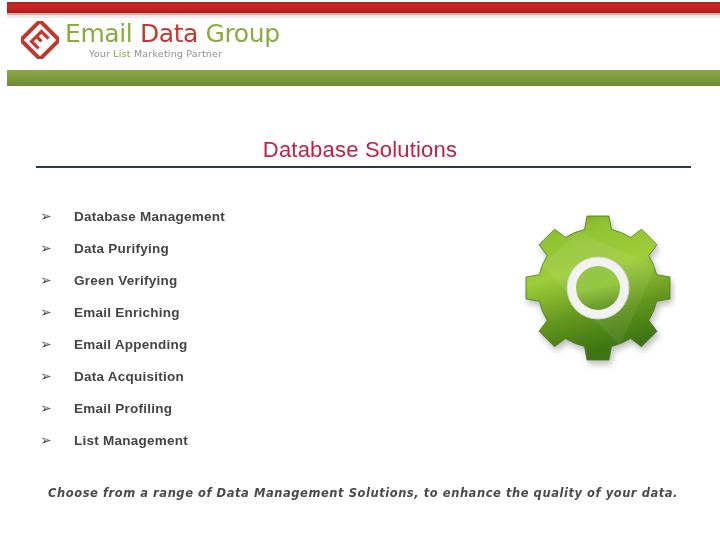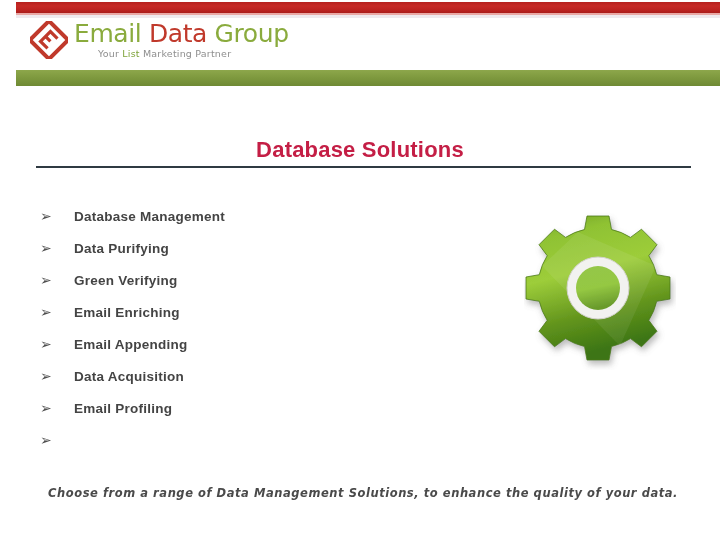--- a/index.html
+++ b/index.html
@@ -12,21 +12,21 @@
     height: 540px;
     background: #ffffff;
     font-family: "Liberation Sans", sans-serif;
     overflow: hidden;
     position: relative;
   }
 
   
   .header {
     position: absolute;
-    left: 16px;
+    left: 7px;
     top: 0;
     width: 652px;
     height: 88px;
   }
   .top-red-bar {
     position: absolute;
     left: 0;
     top: 2px;
     width: 720px;
     height: 11px;
@@ -99,21 +99,21 @@
 
   
   .page-title {
     position: absolute;
     left: 0;
     top: 137px;
     width: 720px;
     text-align: center;
     font-family: "Liberation Sans", sans-serif;
     font-size: 22px;
-    font-weight: bold;
+    font-weight: normal;
     color: #c41e45;
     letter-spacing: 0.2px;
   }
   .title-rule {
     position: absolute;
     left: 36px;
     top: 166px;
     width: 655px;
     height: 2px;
     background: #2f3a42;
@@ -243,20 +243,21 @@
     <span class="bullet-label">Data Acquisition</span>
   </div>
 
   <div class="bullet-row">
     <span class="bullet-glyph">➢</span>
     <span class="bullet-label">Email Profiling</span>
   </div>
 
   <div class="bullet-row">
     <span class="bullet-glyph">➢</span>
+    <span class="bullet-label">List Management</span>
   </div>
 
 </div>
 
 <div class="gear-wrap">
   <svg width="152" height="160" viewBox="0 0 152 160" xmlns="http://www.w3.org/2000/svg">
     <defs>
       <linearGradient id="gearGrad" x1="0" y1="0" x2="0.25" y2="1">
         <stop offset="0%" stop-color="#6f9e22"></stop>
         <stop offset="18%" stop-color="#8fc233"></stop>

